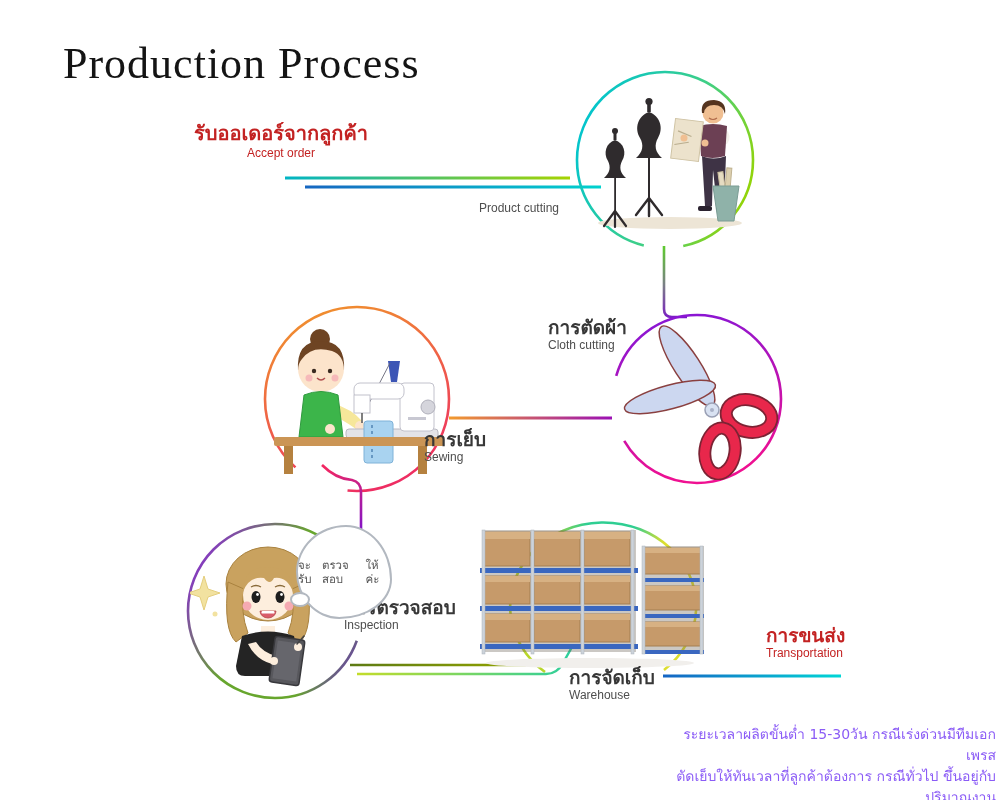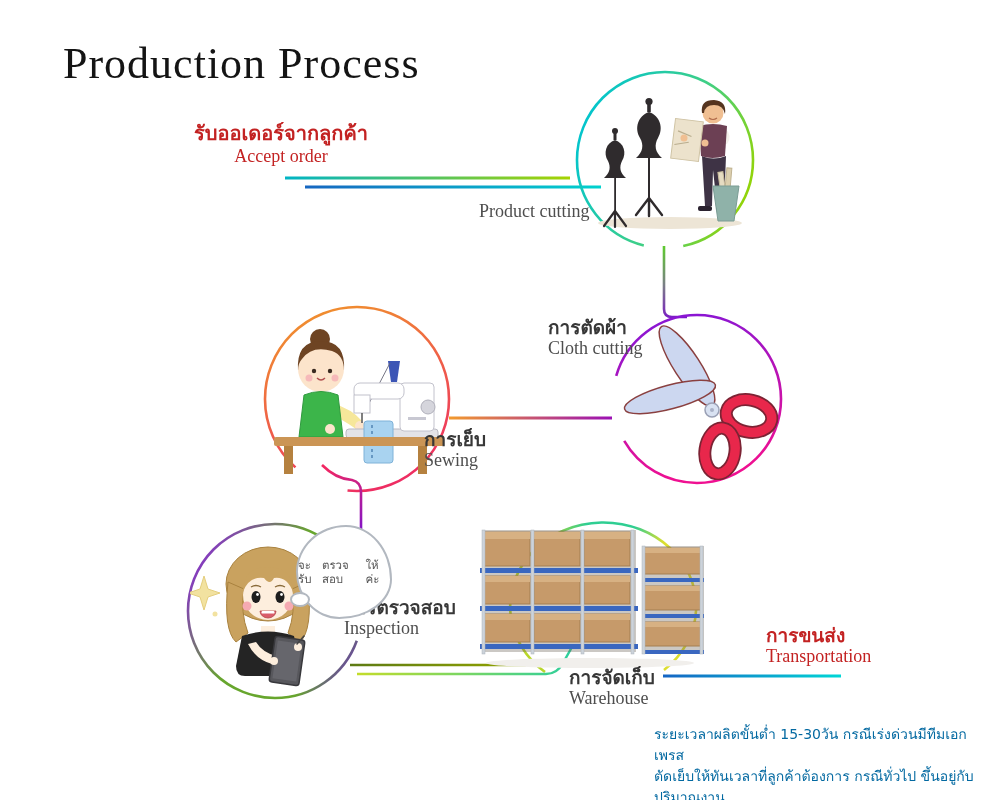--- a/index.html
+++ b/index.html
@@ -3,33 +3,33 @@
 <meta charset="utf-8">
 <style>
   html,body{margin:0;padding:0;background:#fff;}
   .canvas{position:relative;width:1000px;height:800px;background:#ffffff;overflow:hidden;
           font-family:"DejaVu Sans","Liberation Sans",sans-serif;padding-left:12px;}
   .title{position:absolute;left:63px;top:38px;font-family:"Liberation Serif",serif;
          font-size:44px;color:#141414;letter-spacing:1px;white-space:nowrap;}
   svg{position:absolute;}
   .label{position:absolute;white-space:nowrap;z-index:4;}
   .label .thai{display:block;font-size:19px;font-weight:600;color:#373737;line-height:1.18;}
-  .label .eng{display:block;font-family:Liberation Serif, serif;font-size:18px;
+  .label .eng{display:block;font-family:Liberation Sans, sans-serif;font-size:12px;
               color:#4e4e4e;line-height:1.18;}
   .label.red .thai,.label.red .eng{color:#c32222;}
   .label.center{text-align:center;}
   .bubble{position:absolute;left:296px;top:525px;width:92px;height:90px;background:#fff;
           border:2px solid #b2b8c0;z-index:5;display:flex;flex-direction:row;
           align-items:center;justify-content:center;
           border-radius:52% 48% 55% 45% / 50% 58% 42% 50%;}
   .bubble span{font-size:11.5px;color:#555;line-height:1.25;}
   .bubble-tail{position:absolute;left:-8px;bottom:10px;width:16px;height:11px;background:#fff;
           border:2px solid #b2b8c0;border-radius:50%;}
   .footnote{position:absolute;left:654px;top:724px;width:342px;z-index:4;}
-  .footnote span{display:block;font-size:14px;color:#0369a1;line-height:1.5;}
+  .footnote span{display:block;font-size:14px;color:#8b5cf6;line-height:1.5;text-align:right;}
 </style>
 </head>
 <body>
 
 <div class="canvas">
 
   <div class="title">Production Process</div>
 
   <svg style="left:0;top:0;z-index:1" width="1000" height="800" viewBox="0 0 1000 800">
     <defs>

